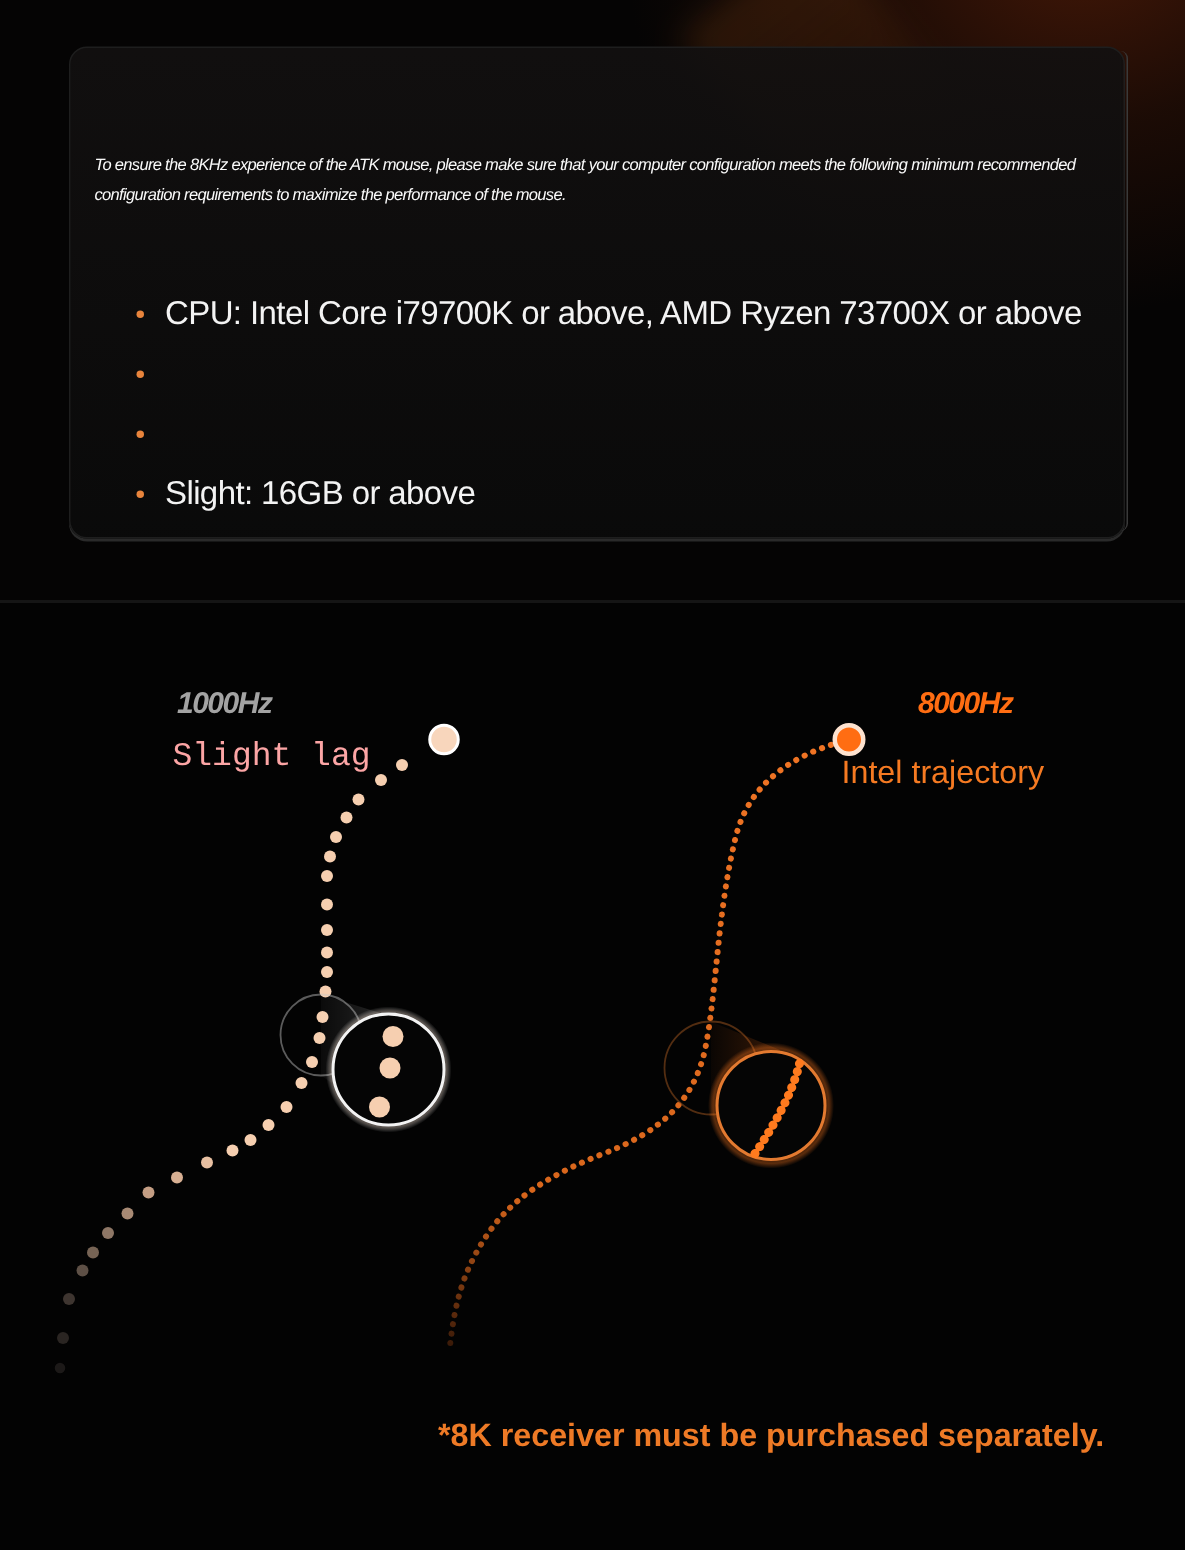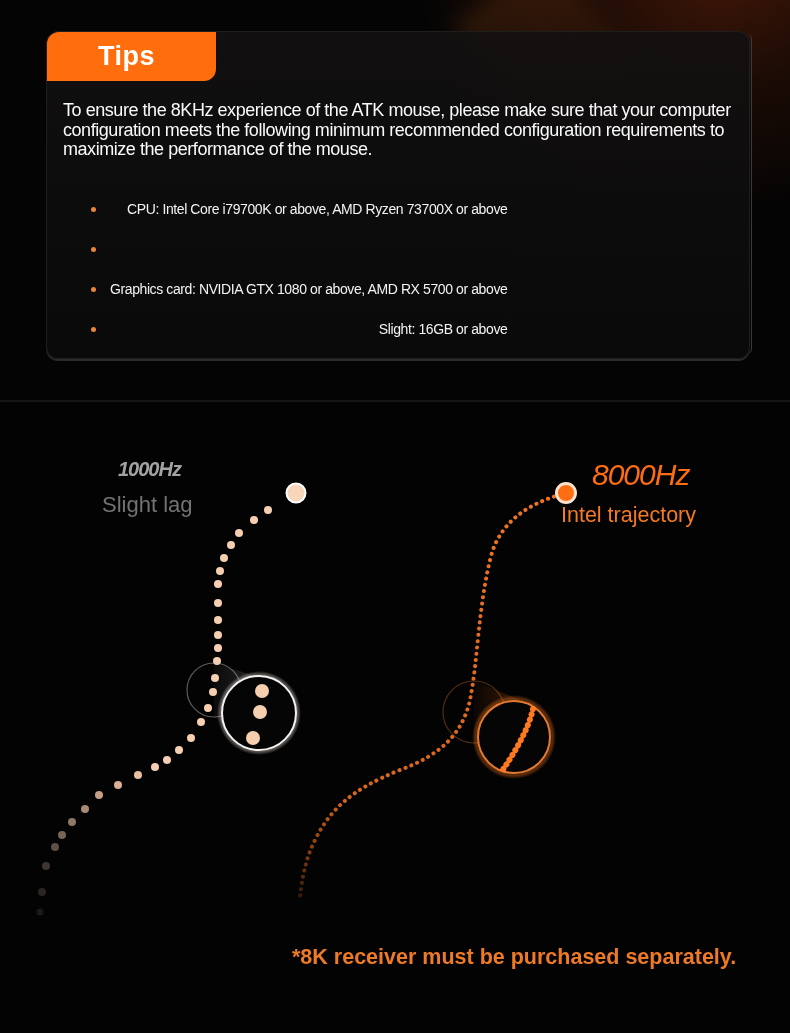--- a/index.html
+++ b/index.html
@@ -12,49 +12,46 @@
     background: linear-gradient(180deg, rgba(140,70,20,0.25), rgba(90,40,10,0.10) 60%, rgba(0,0,0,0));
     transform: rotate(-38deg); filter: blur(10px); }
   .card { position: absolute; left: 46px; top: 31px; width: 702px; height: 326px;
     background: linear-gradient(180deg, rgba(18,16,16,0.92), rgba(10,10,10,0.96));
     border: 1px solid #1e1e1e; border-radius: 12px; box-shadow: 0 2px 0 #2a2a2a; }
   .card-edge { position: absolute; right: -3px; top: 2px; width: 4px; height: 320px;
     border-right: 1px solid #3a3a3a; border-radius: 0 12px 12px 0; }
   .tips-tab { position: absolute; left: 0; top: 0; width: 169px; height: 49px; background: #ff6d0c;
     border-radius: 12px 0 12px 0; display: flex; align-items: center; justify-content: center; }
   .tips-tab span { color: #fff; font-weight: bold; font-size: 27px; letter-spacing: 0.5px; margin-right: 10px; }
-  .intro { position: absolute; left: 16px; top: 69px; width: 680px; color: #fafafa; font-size: 18px;
-    line-height: 19.5px; letter-spacing: -0.45px; }
+  .intro { position: absolute; left: 16px; top: 69px; width: 680px; color: #fafafa; font-size: 11px;
+    line-height: 19.5px; letter-spacing: -0.45px; font-style: italic; }
   .req-list { position: absolute; left: 44px; top: 166px; list-style: none; margin: 0; padding: 0; }
-  .req-list li { position: relative; color: #f3f3f3; font-size: 14px; letter-spacing: -0.4px; height: 40px; line-height: 22px; padding-left: 19px; text-align: right; }
+  .req-list li { position: relative; color: #f3f3f3; font-size: 22px; letter-spacing: -0.4px; height: 40px; line-height: 22px; padding-left: 19px; }
   .req-list li .bullet { position: absolute; left: 0; top: 9px; width: 5px; height: 5px; border-radius: 50%; background: #e8843c; }
   .divider { position: absolute; left: 0; top: 400px; width: 790px; height: 2px; background: #151515; }
   .traj { position: absolute; left: 0; top: 402px; width: 790px; height: 631px; }
   .label-hz-white { position: absolute; left: 118px; top: 458px; color: #a3a3a3; font-weight: bold; font-style: italic; font-size: 20px; letter-spacing: -1px; }
-  .label-lag { position: absolute; left: 102px; top: 492px; color: #737373; font-size: 22px; }
-  .label-hz-orange { position: absolute; left: 592px; top: 458px; color: #ff6d12; font-weight: normal; font-style: italic; font-size: 30px; letter-spacing: -1px; }
+  .label-lag { position: absolute; left: 115px; top: 492px; color: #fca5a5; font-size: 22px; font-family: Liberation Mono, monospace; }
+  .label-hz-orange { position: absolute; left: 612px; top: 458px; color: #ff6d12; font-weight: bold; font-style: italic; font-size: 20px; letter-spacing: -1px; }
   .label-smooth { position: absolute; left: 561px; top: 503px; color: #f57a22; font-size: 21.5px; }
   .footnote { position: absolute; left: 292px; top: 945px; color: #ee7a26; font-size: 21.5px; font-weight: bold; }
 </style>
 </head>
 <body>
 
 <div class="top-section">
   <div class="glow-bg"></div>
   <div class="glow-streak"></div>
   <div class="card">
     <div class="card-edge"></div>
-    <div class="tips-tab">
-      <span>Tips</span>
-    </div>
     <div class="intro">To ensure the 8KHz experience of the ATK mouse, please make sure that your computer configuration meets the following minimum recommended configuration requirements to maximize the performance of the mouse.</div>
     <ul class="req-list">
       <li><span class="bullet"></span><span>CPU: Intel Core i79700K or above, AMD Ryzen 73700X or above</span></li>
       <li><span class="bullet"></span></li>
-      <li><span class="bullet"></span><span>Graphics card: NVIDIA GTX 1080 or above, AMD RX 5700 or above</span></li>
+      <li><span class="bullet"></span></li>
       <li><span class="bullet"></span><span>Slight: 16GB or above</span></li>
     </ul>
   </div>
 </div>
 
 <div class="divider"></div>
 
 <svg class="traj" viewBox="0 402 790 631" width="790" height="631">
   <defs>
     <radialGradient id="glowW" cx="50%" cy="50%" r="50%">

